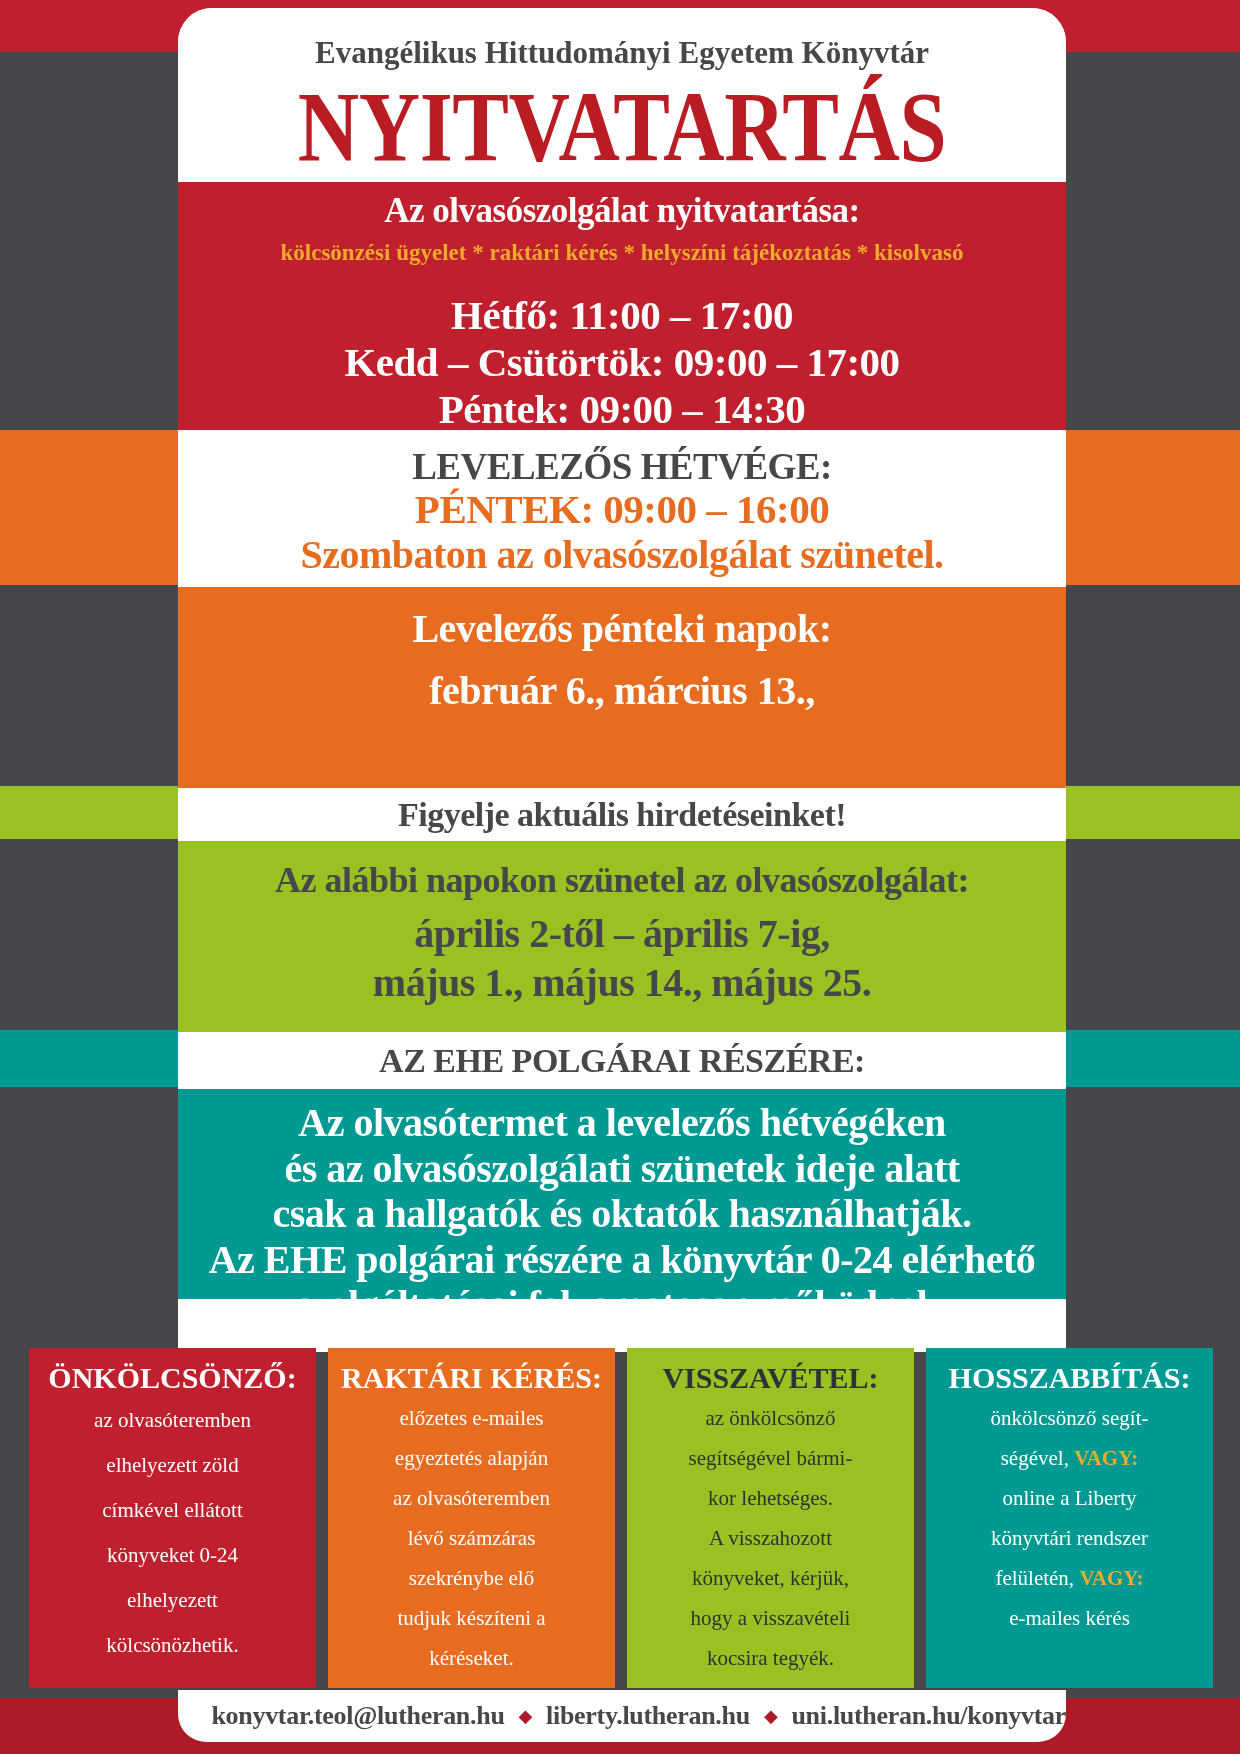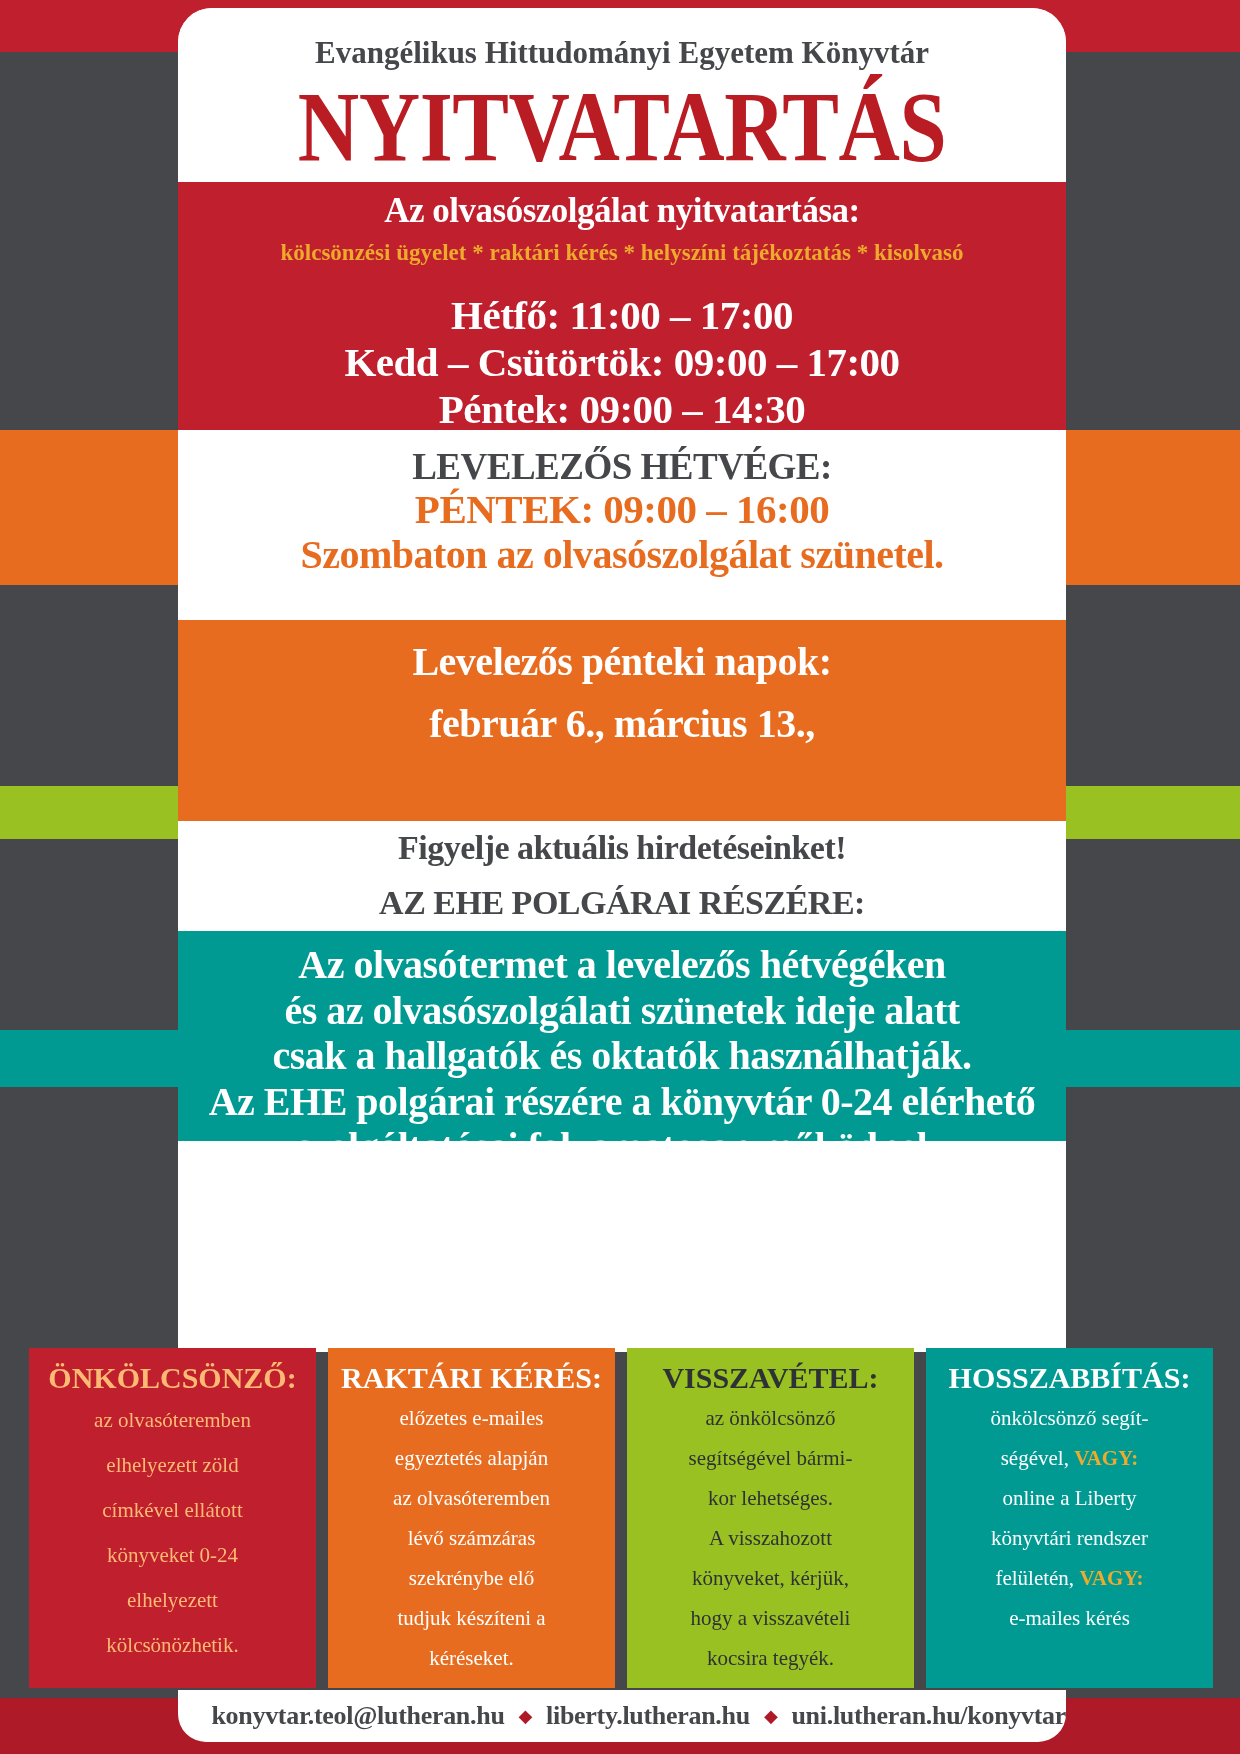--- a/index.html
+++ b/index.html
@@ -25,21 +25,21 @@
   .band-header{height:174px;background:#fff;}
   .institution{font-size:31px;font-weight:bold;color:var(--dark,#46474b);padding-top:27px;line-height:36px;letter-spacing:0;}
   .main-title{font-size:100px;font-weight:bold;color:var(--titleRed,#b91c23);line-height:100px;margin-top:6px;transform:scaleX(.85);transform-origin:50% 50%;white-space:nowrap;}
 
   .band-red{height:248px;background:var(--red,#c01f2d);color:#fff;}
   .rs-heading{font-size:35px;font-weight:bold;padding-top:10px;line-height:38px;}
   .rs-services{font-size:23px;font-weight:bold;color:var(--gold,#eda62c);line-height:30px;margin-top:8px;letter-spacing:0;}
   .hours{margin-top:24px;}
   .hour-line{font-size:41px;font-weight:bold;line-height:47px;}
 
-  .band-white1{height:190px;background:#fff;}
+  .band-white1{height:157px;background:#fff;}
   .wk-heading{font-size:37px;font-weight:bold;color:var(--dark,#46474b);padding-top:17px;line-height:40px;}
   .wk-friday{font-size:41px;font-weight:bold;color:var(--orange,#e86c1f);line-height:44px;}
   .wk-sat{font-size:40px;font-weight:bold;color:var(--orange,#e86c1f);line-height:48px;}
 
   .band-orange{height:201px;background:var(--orange,#e86c1f);color:#fff;}
   .fr-heading{font-size:40px;font-weight:bold;padding-top:20px;line-height:44px;}
   .fr-dates{margin-top:8px;}
   .fr-date{font-size:40px;font-weight:bold;line-height:64px;}
 
   .band-notice{height:53px;background:#fff;}
@@ -54,21 +54,21 @@
   .ehe-heading{font-size:34px;font-weight:bold;color:var(--dark,#46474b);line-height:57px;}
 
   .band-teal{height:210px;background:var(--teal,#009a93);color:#fff;padding-top:11px;box-sizing:border-box;}
   .teal-line{font-size:40px;font-weight:bold;line-height:45.5px;}
 
   
   .boxes{position:absolute;top:1348px;left:29px;width:1184px;height:340px;display:flex;gap:12px;z-index:2;}
   .info-box{flex:1;height:340px;box-sizing:border-box;padding-top:10px;text-align:center;}
   .box-title{font-size:30px;font-weight:bold;line-height:40px;}
   .box-line{font-size:21px;line-height:40px;}
-  .box-red{background:var(--red,#c01f2d);color:#fdba74;}
+  .box-red{background:var(--red,#c01f2d);color:#ffffff;}
   .box-red .box-line{line-height:45px;}
   .box-orange{background:var(--orange,#e86c1f);color:#fff;}
   .box-green{background:var(--green,#99c122);color:#2e3235;}
   .box-teal{background:var(--teal,#009a93);color:#fff;}
   .hl{color:var(--gold,#eda62c);font-weight:bold;}
 
   
   .footer-bar{
     position:absolute;left:178px;top:1690px;width:888px;height:52px;background:#fff;
     border-radius:0 0 28px 28px;z-index:3;text-align:right;
@@ -115,20 +115,27 @@
       <div class="fr-heading">Levelezős pénteki napok:</div>
       <div class="fr-dates">
           <div class="fr-date">február 6., március 13.,</div>
         </div>
     </section>
 
     <section class="band band-notice">
       <div class="notice-line">Figyelje aktuális hirdetéseinket!</div>
     </section>
 
+    <section class="band band-green">
+      <div class="cl-heading">Az alábbi napokon szünetel az olvasószolgálat:</div>
+      <div class="cl-dates">
+          <div class="cl-date">április 2-től – április 7-ig,</div>
+          <div class="cl-date">május 1., május 14., május 25.</div>
+        </div>
+    </section>
 
     <section class="band band-ehe">
       <div class="ehe-heading">AZ EHE POLGÁRAI RÉSZÉRE:</div>
     </section>
 
     <section class="band band-teal">
         <div class="teal-line">Az olvasótermet a levelezős hétvégéken</div>
         <div class="teal-line">és az olvasószolgálati szünetek ideje alatt</div>
         <div class="teal-line">csak a hallgatók és oktatók használhatják.</div>
         <div class="teal-line">Az EHE polgárai részére a könyvtár 0-24 elérhető</div>

